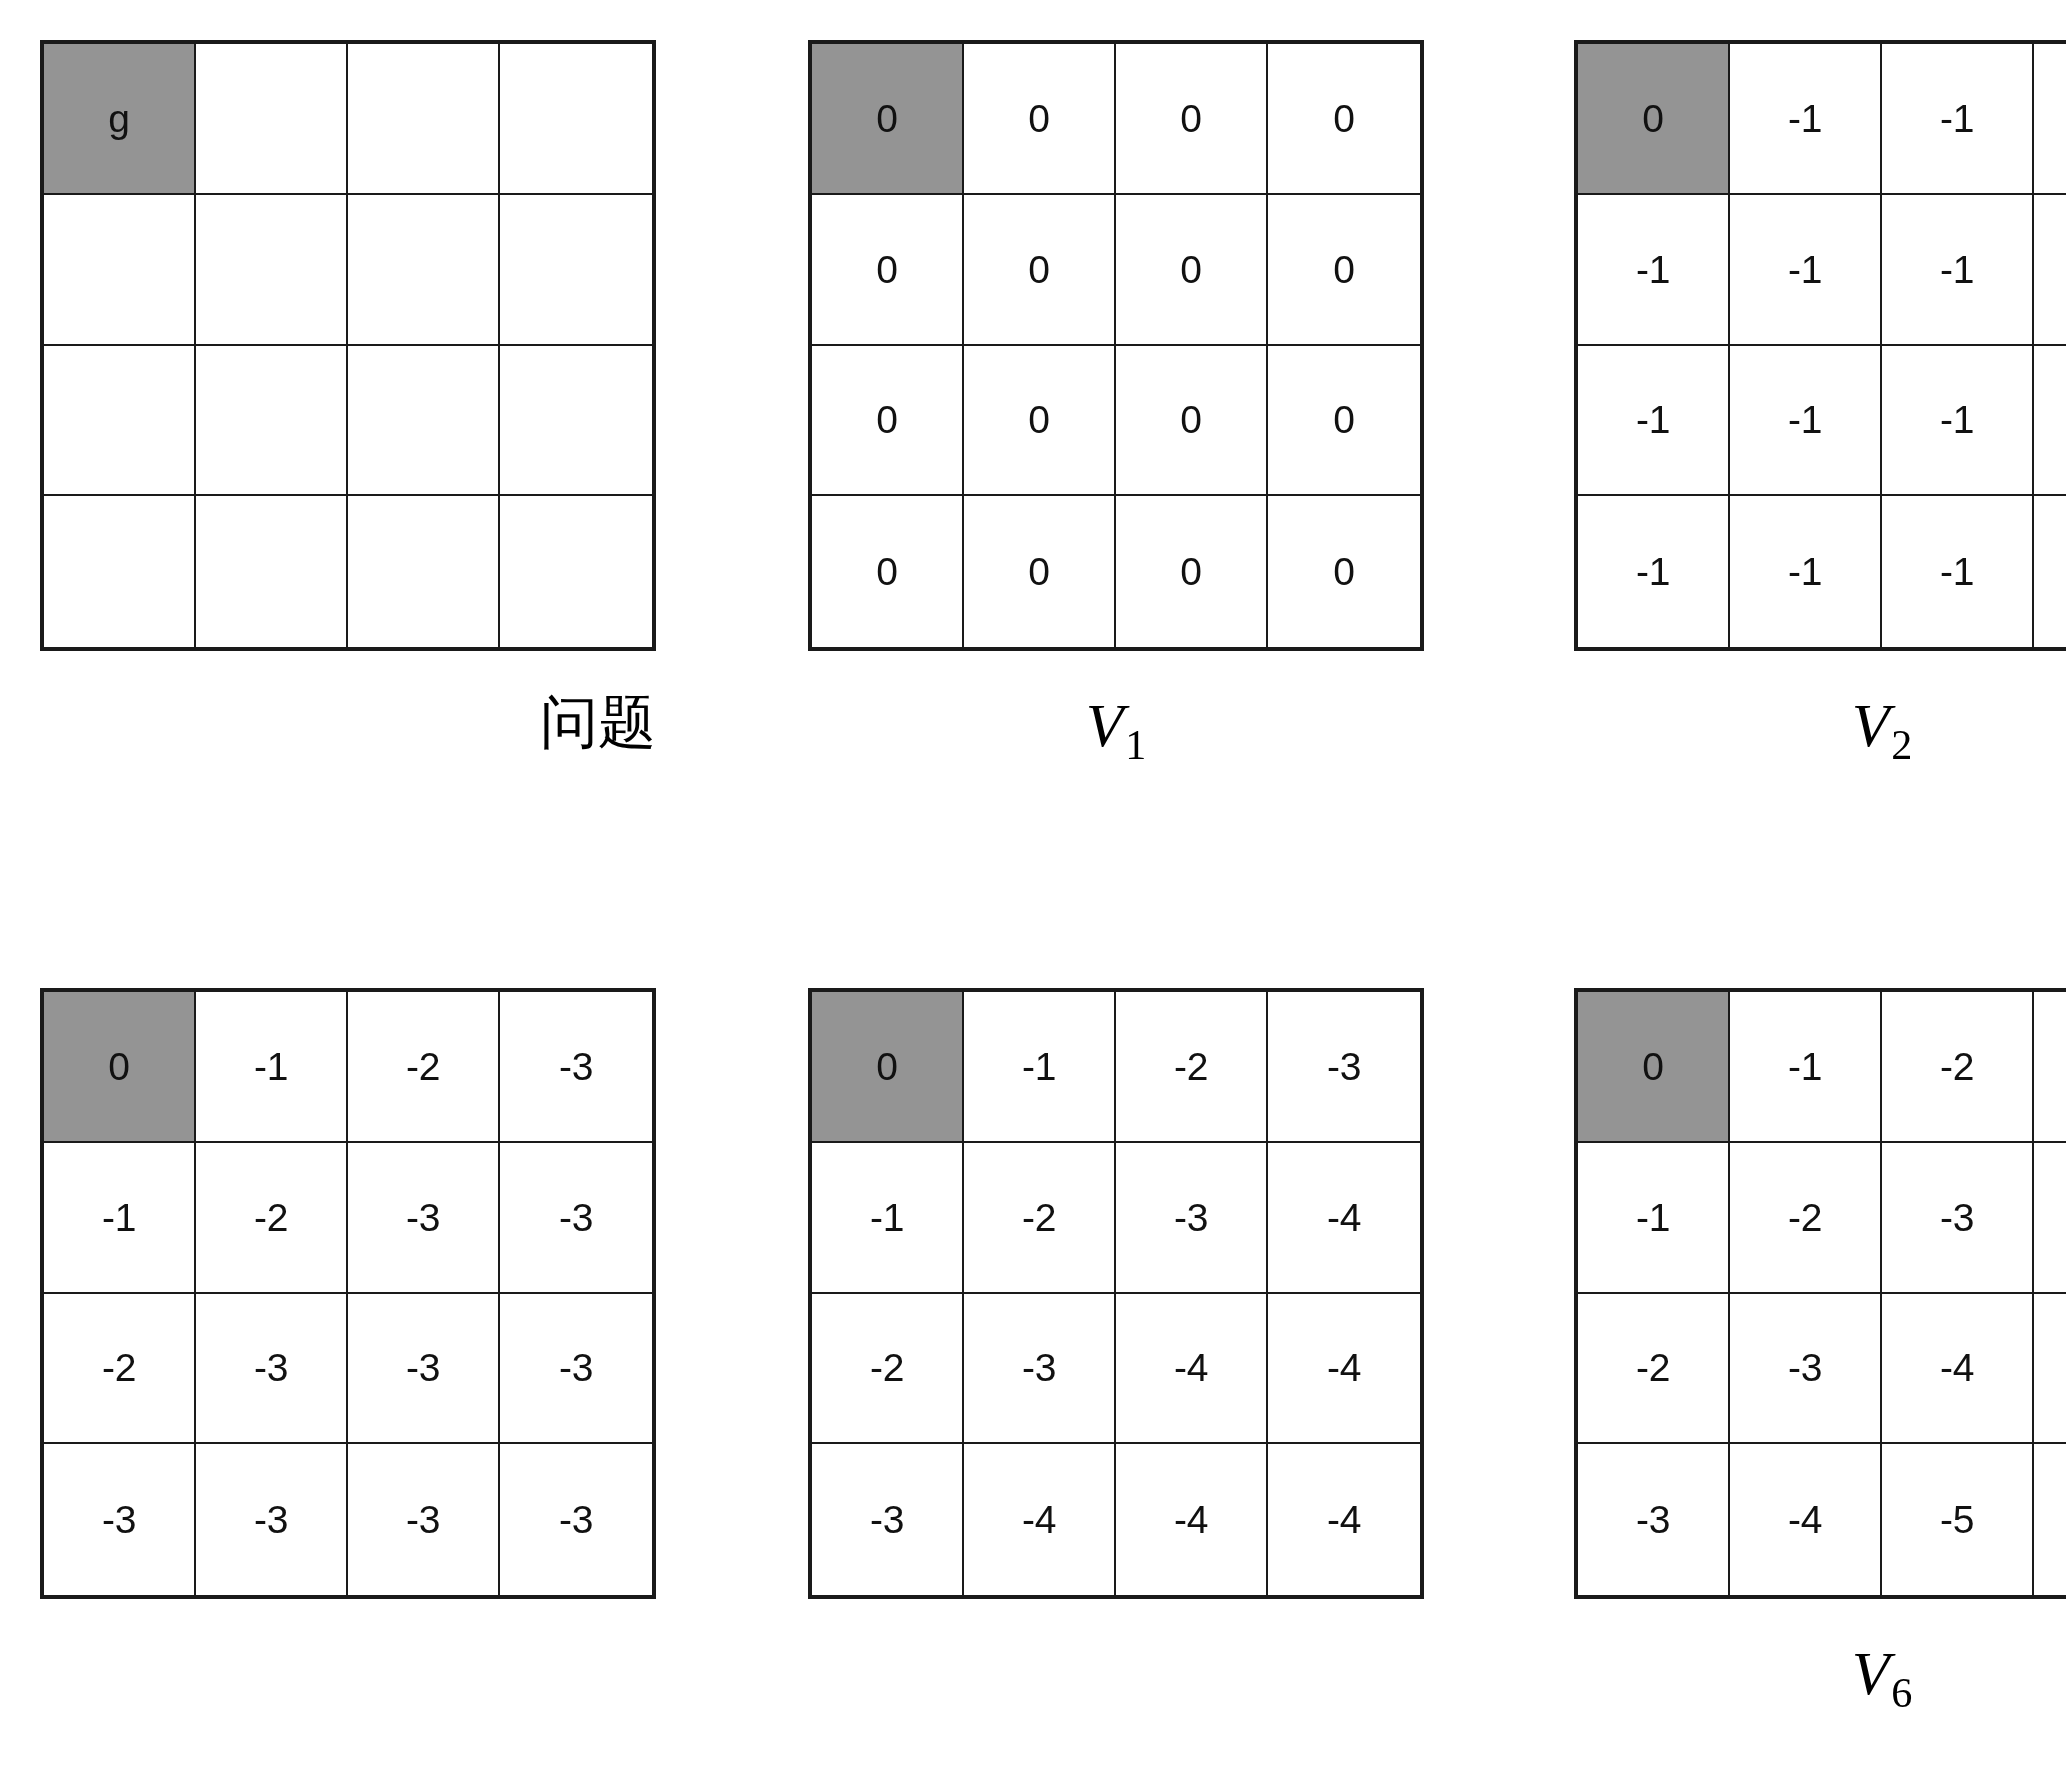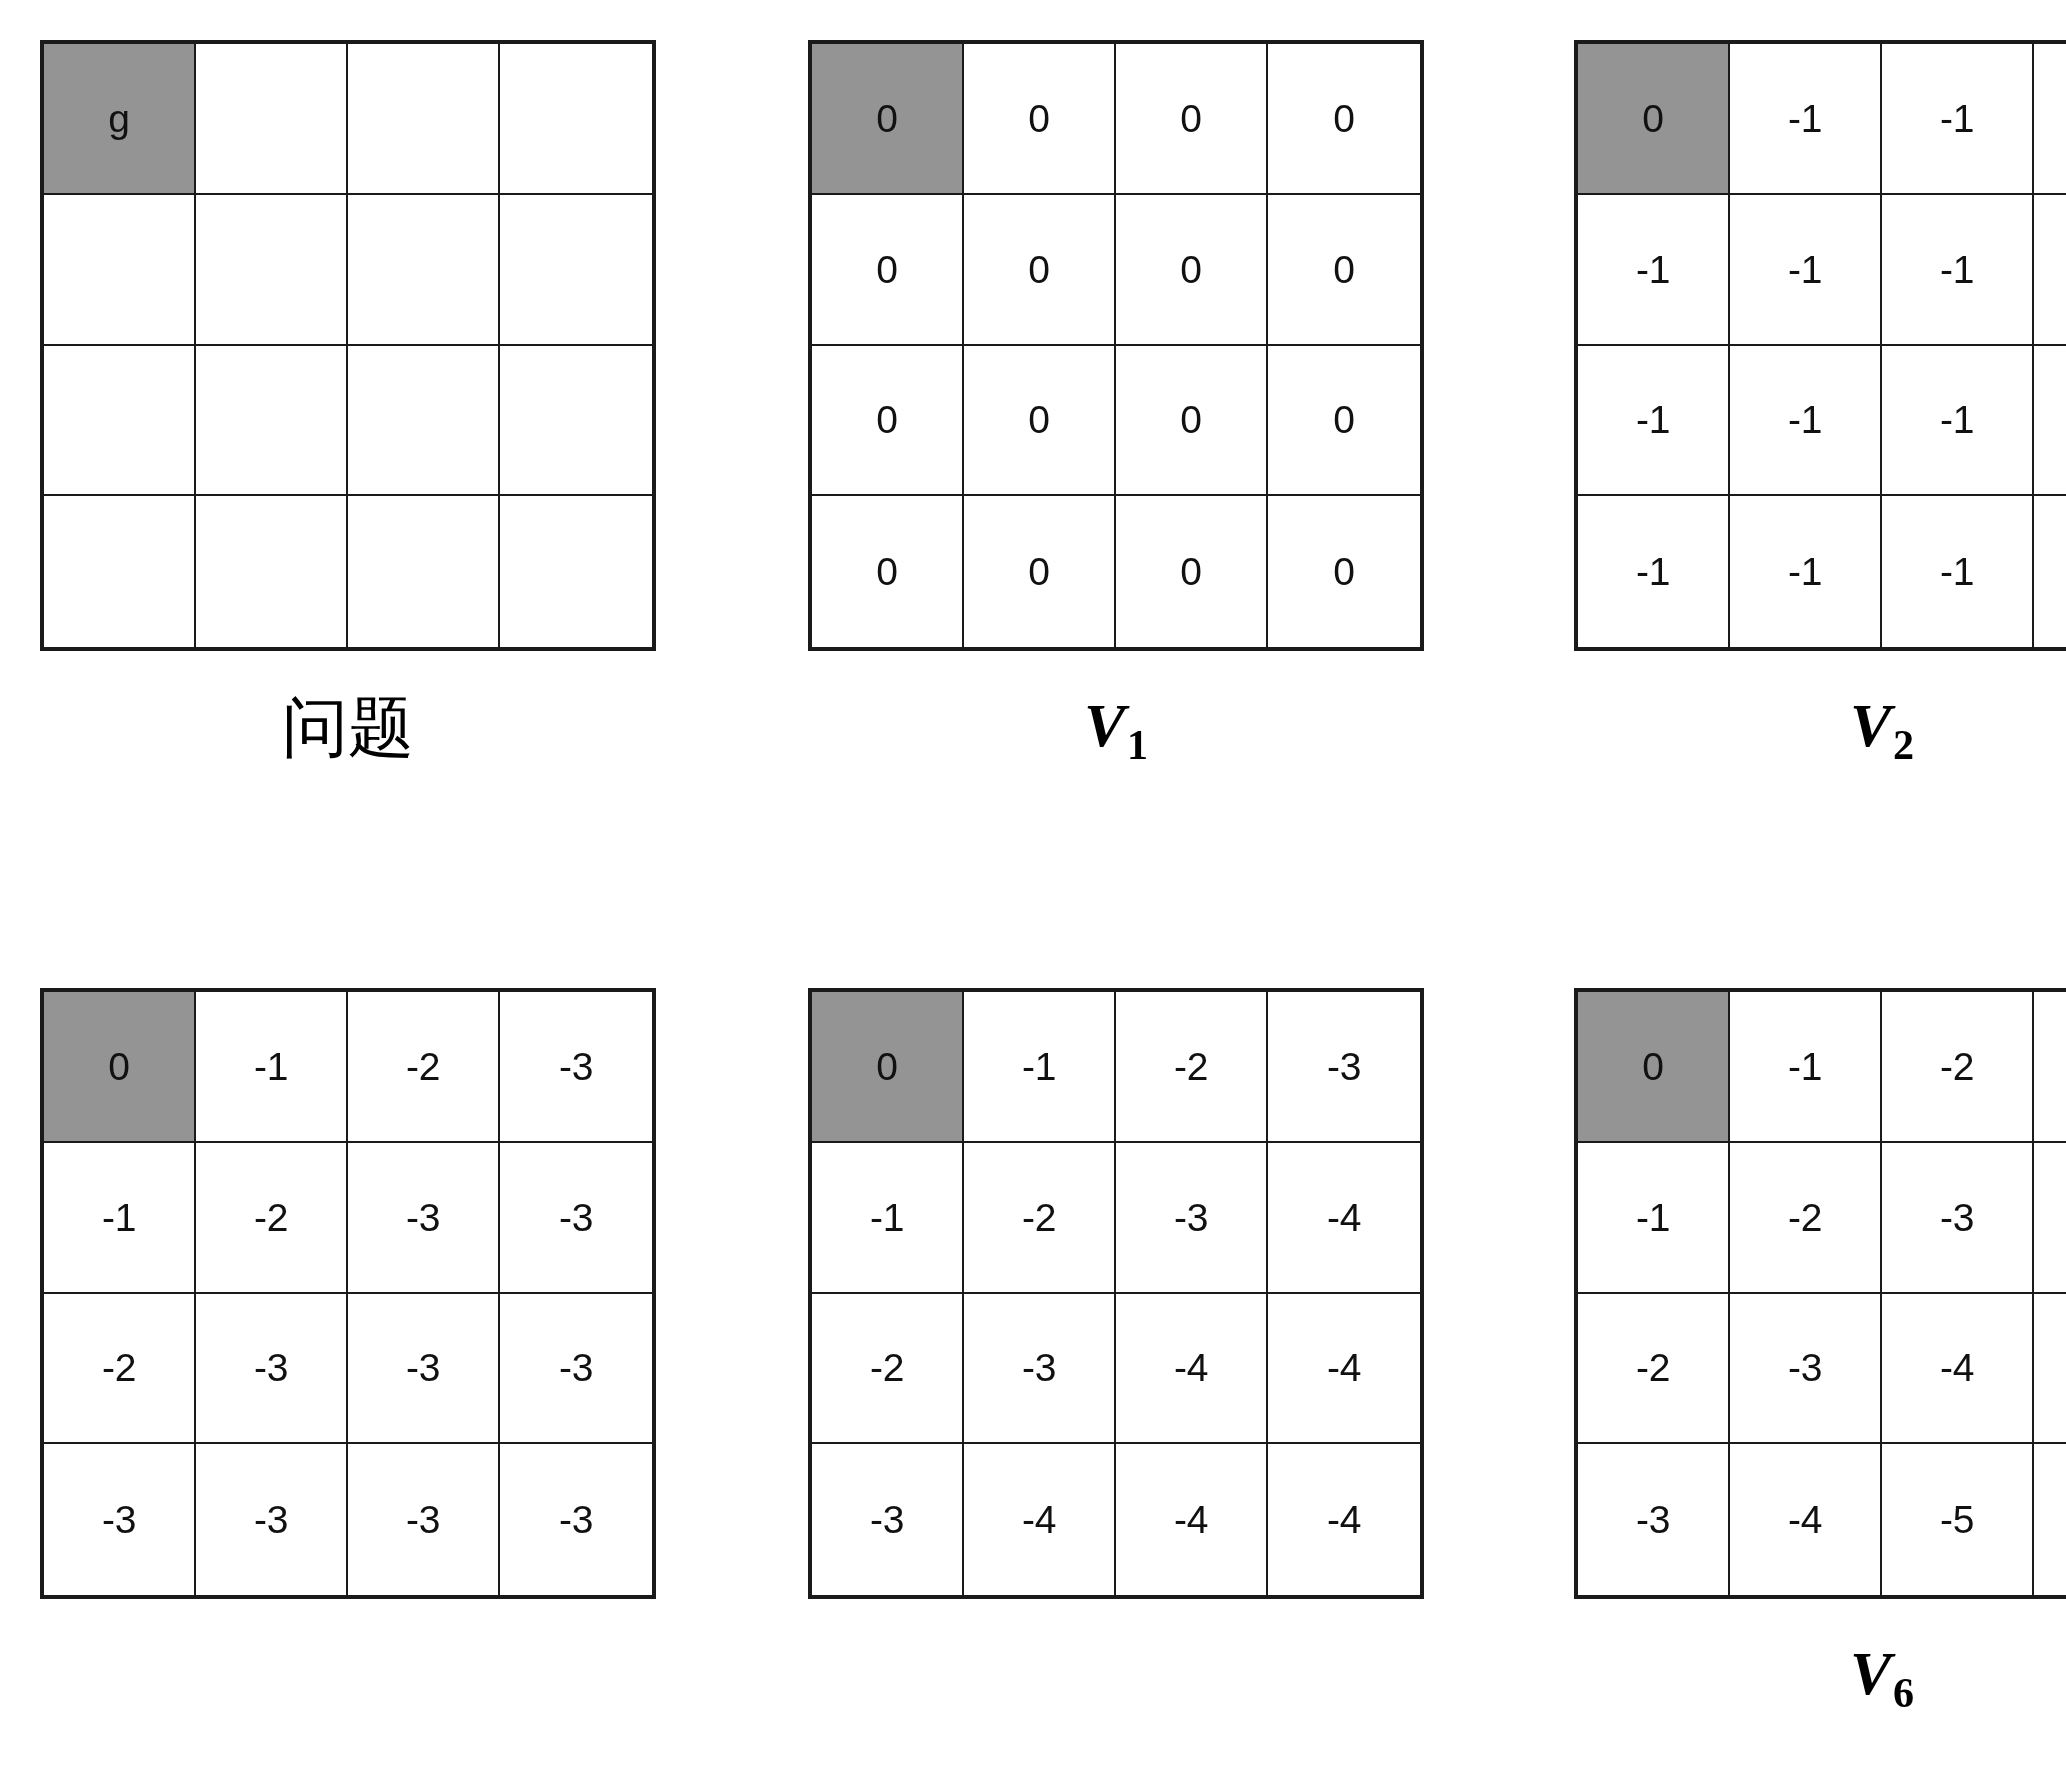--- a/index.html
+++ b/index.html
@@ -47,27 +47,28 @@
   .caption {
     width: 616px;
     text-align: center;
     margin-top: 43px;
     font-size: 62px;
     line-height: 1;
     color: #000000;
     white-space: nowrap;
   }
   .caption.cjk {
-    font-family: Liberation Sans, sans-serif;
+    font-family: Liberation Serif, serif;
     font-weight: 400;
-    font-size: 66px;
+    font-size: 58px;
+    text-align: right;
   }
   .caption.math {
     font-family: "Liberation Serif", serif;
-    font-weight: bold;
+    font-weight: normal;
   }
   .caption.math .v {
     font-style: italic;
   }
   .caption.math .sub {
     font-style: normal;
     font-size: 0.68em;
     vertical-align: -0.30em;
     margin-left: 1.7px;
   }

